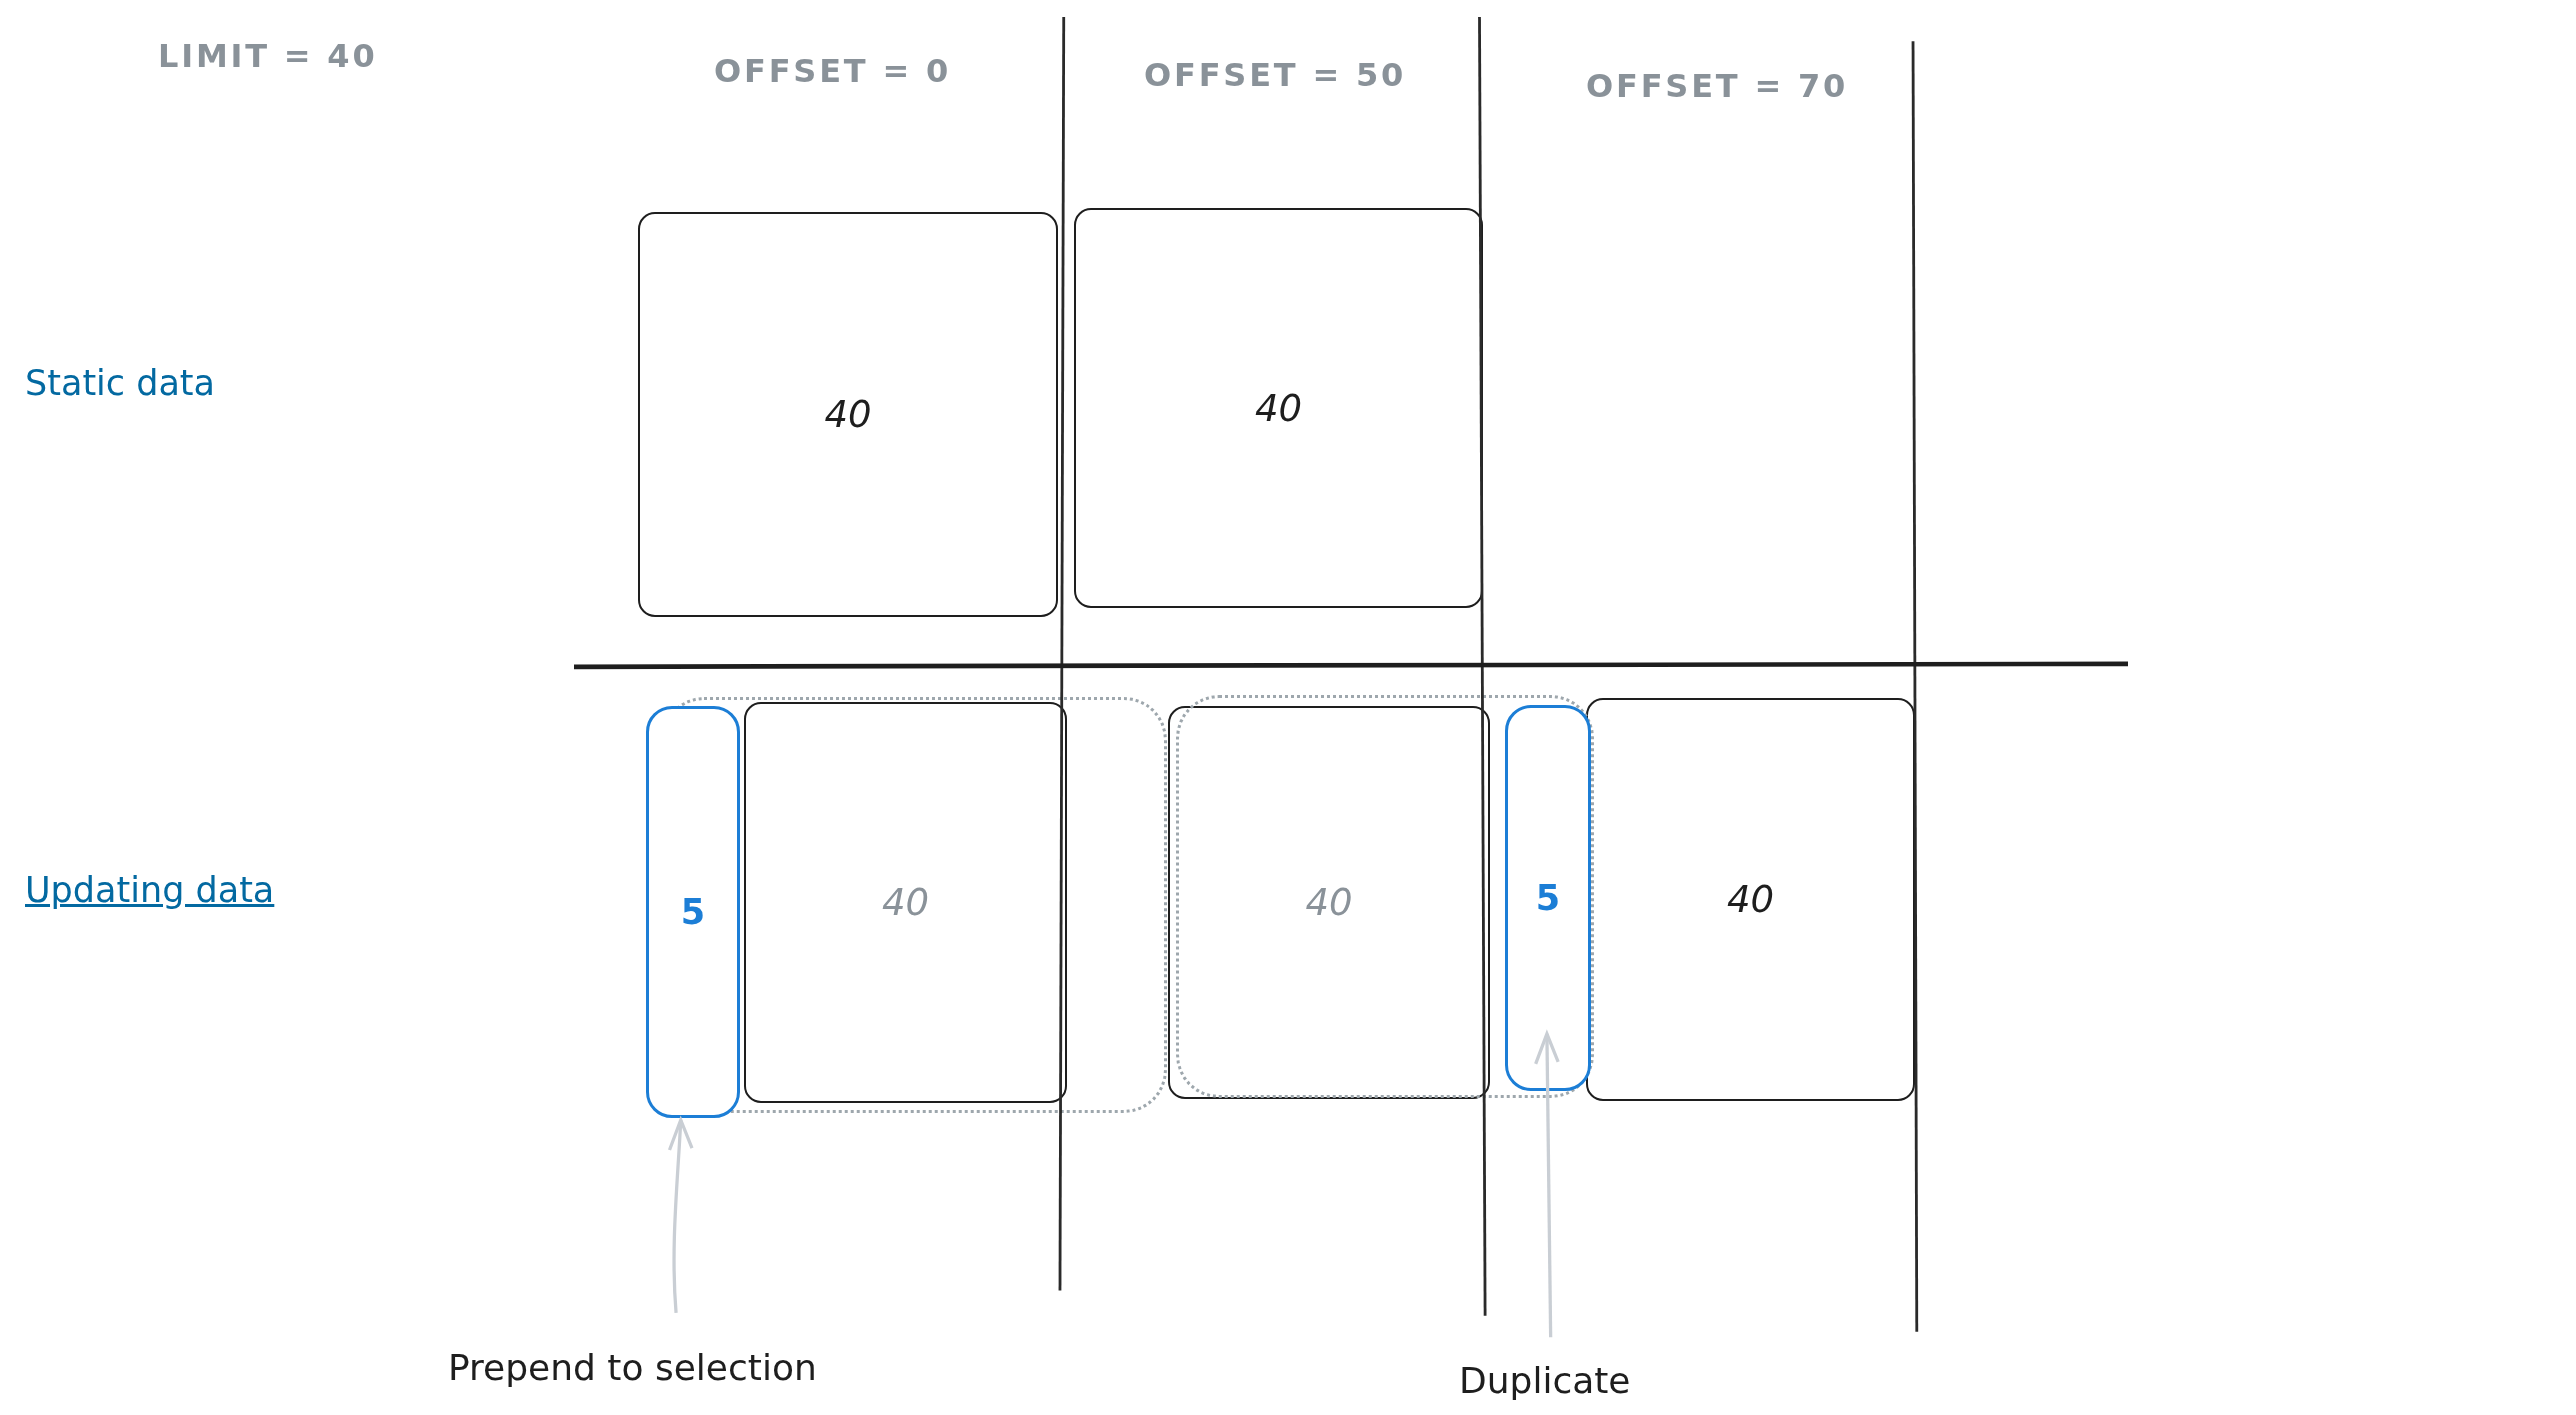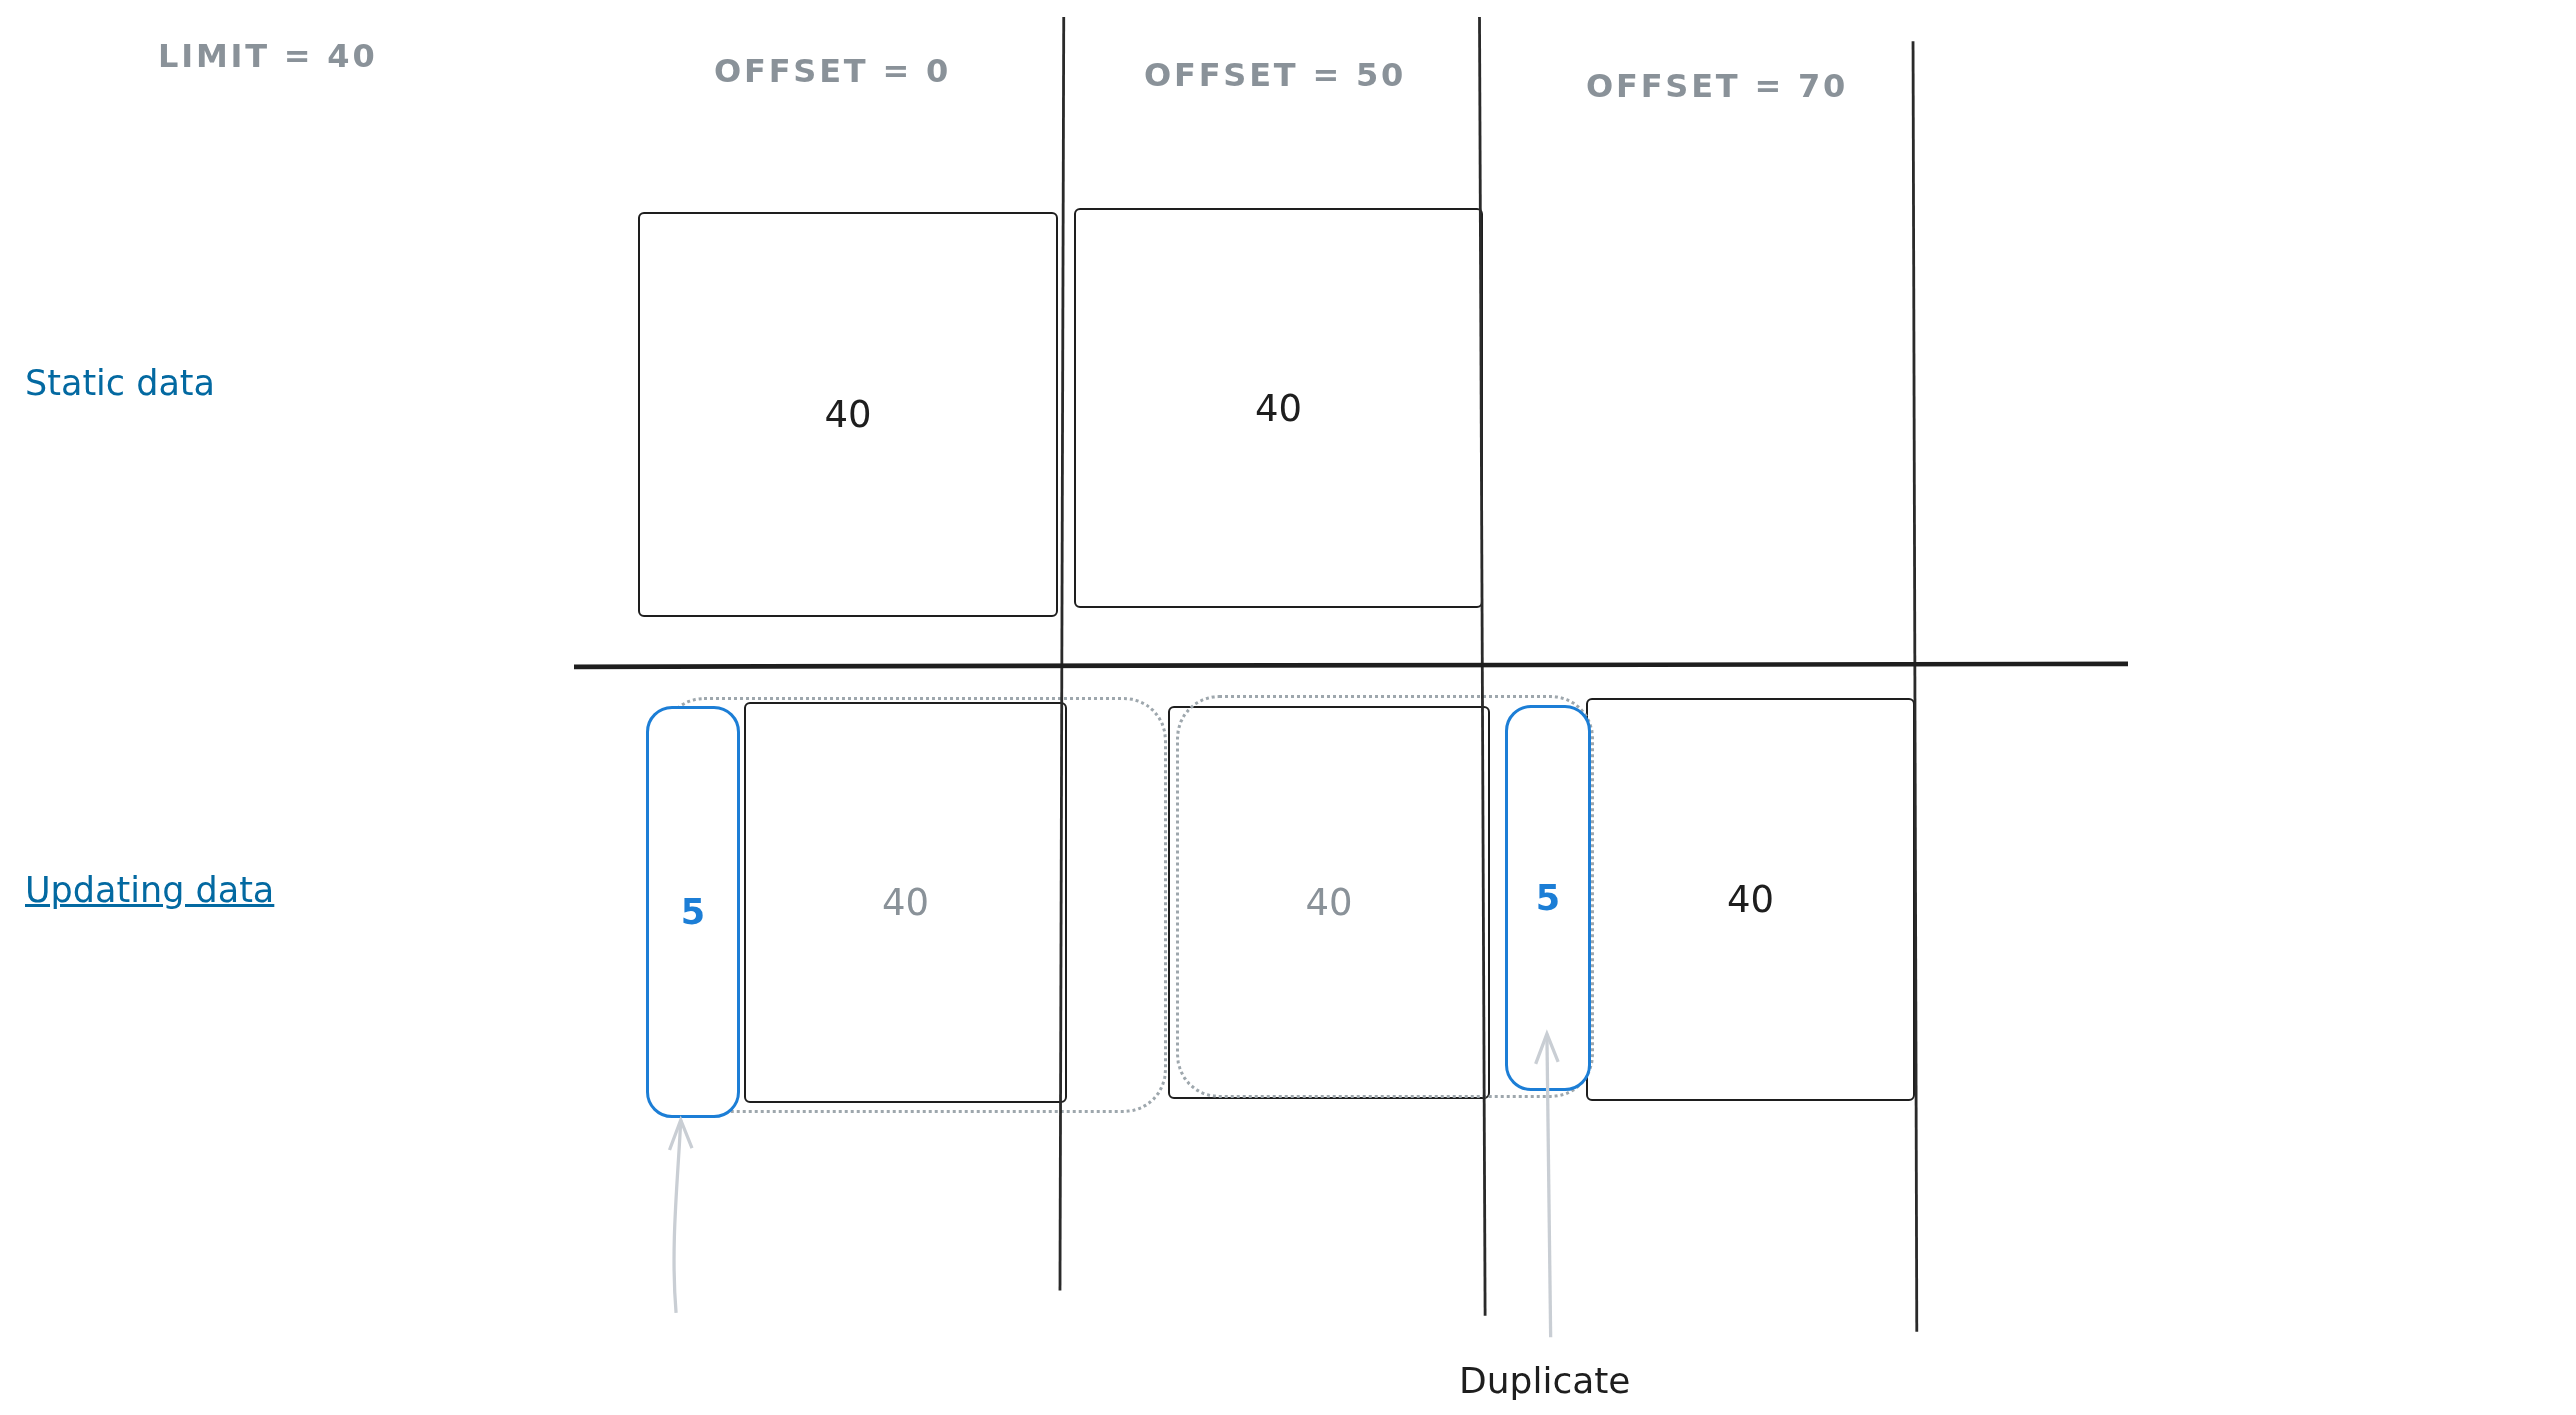--- a/index.html
+++ b/index.html
@@ -29,27 +29,28 @@
     position: absolute;
     color: #0369a1;
     font-size: 35px;
     white-space: nowrap;
   }
 
   
   .box {
     position: absolute;
     border: 2.8px solid #1e1e1e;
-    border-radius: 6px;
+    border-radius: 17px;
     background: #ffffff;
     display: flex;
     align-items: center;
     justify-content: center;
     font-size: 37px;
     color: #1e1e1e;
+    font-style: italic;
   }
   .box.muted-num { color: #8a9299; }
 
   
   .ghost {
     position: absolute;
     border: 3.7px dotted #9ea7ad;
     border-radius: 43px;
     background: transparent;
   }
@@ -126,16 +127,17 @@
     <line x1="613" y1="712" x2="2700" y2="708" stroke="#1e1e1e" stroke-width="5"></line>
     <polygon points="2696,688 2744,708 2696,728" fill="#1e1e1e"></polygon>
 
     <path d="M 722 1402 C 716 1330 724 1260 727 1196" fill="none" stroke="#c9ced4" stroke-width="3.5"></path>
     <path d="M 715 1228 L 727 1196 L 739 1226" fill="none" stroke="#c9ced4" stroke-width="3.5"></path>
 
     <path d="M 1656 1428 L 1652 1104" fill="none" stroke="#c9ced4" stroke-width="3.5"></path>
     <path d="M 1640 1136 L 1652 1104 L 1664 1134" fill="none" stroke="#c9ced4" stroke-width="3.5"></path>
   </svg>
 
+  <div class="annotation-label layer-text" style="left:448px; top:1347px;">Prepend to selection</div>
   <div class="annotation-label layer-text" style="left:1459px; top:1360px;">Duplicate</div>
 
 </div>
 
 
 </body></html>

